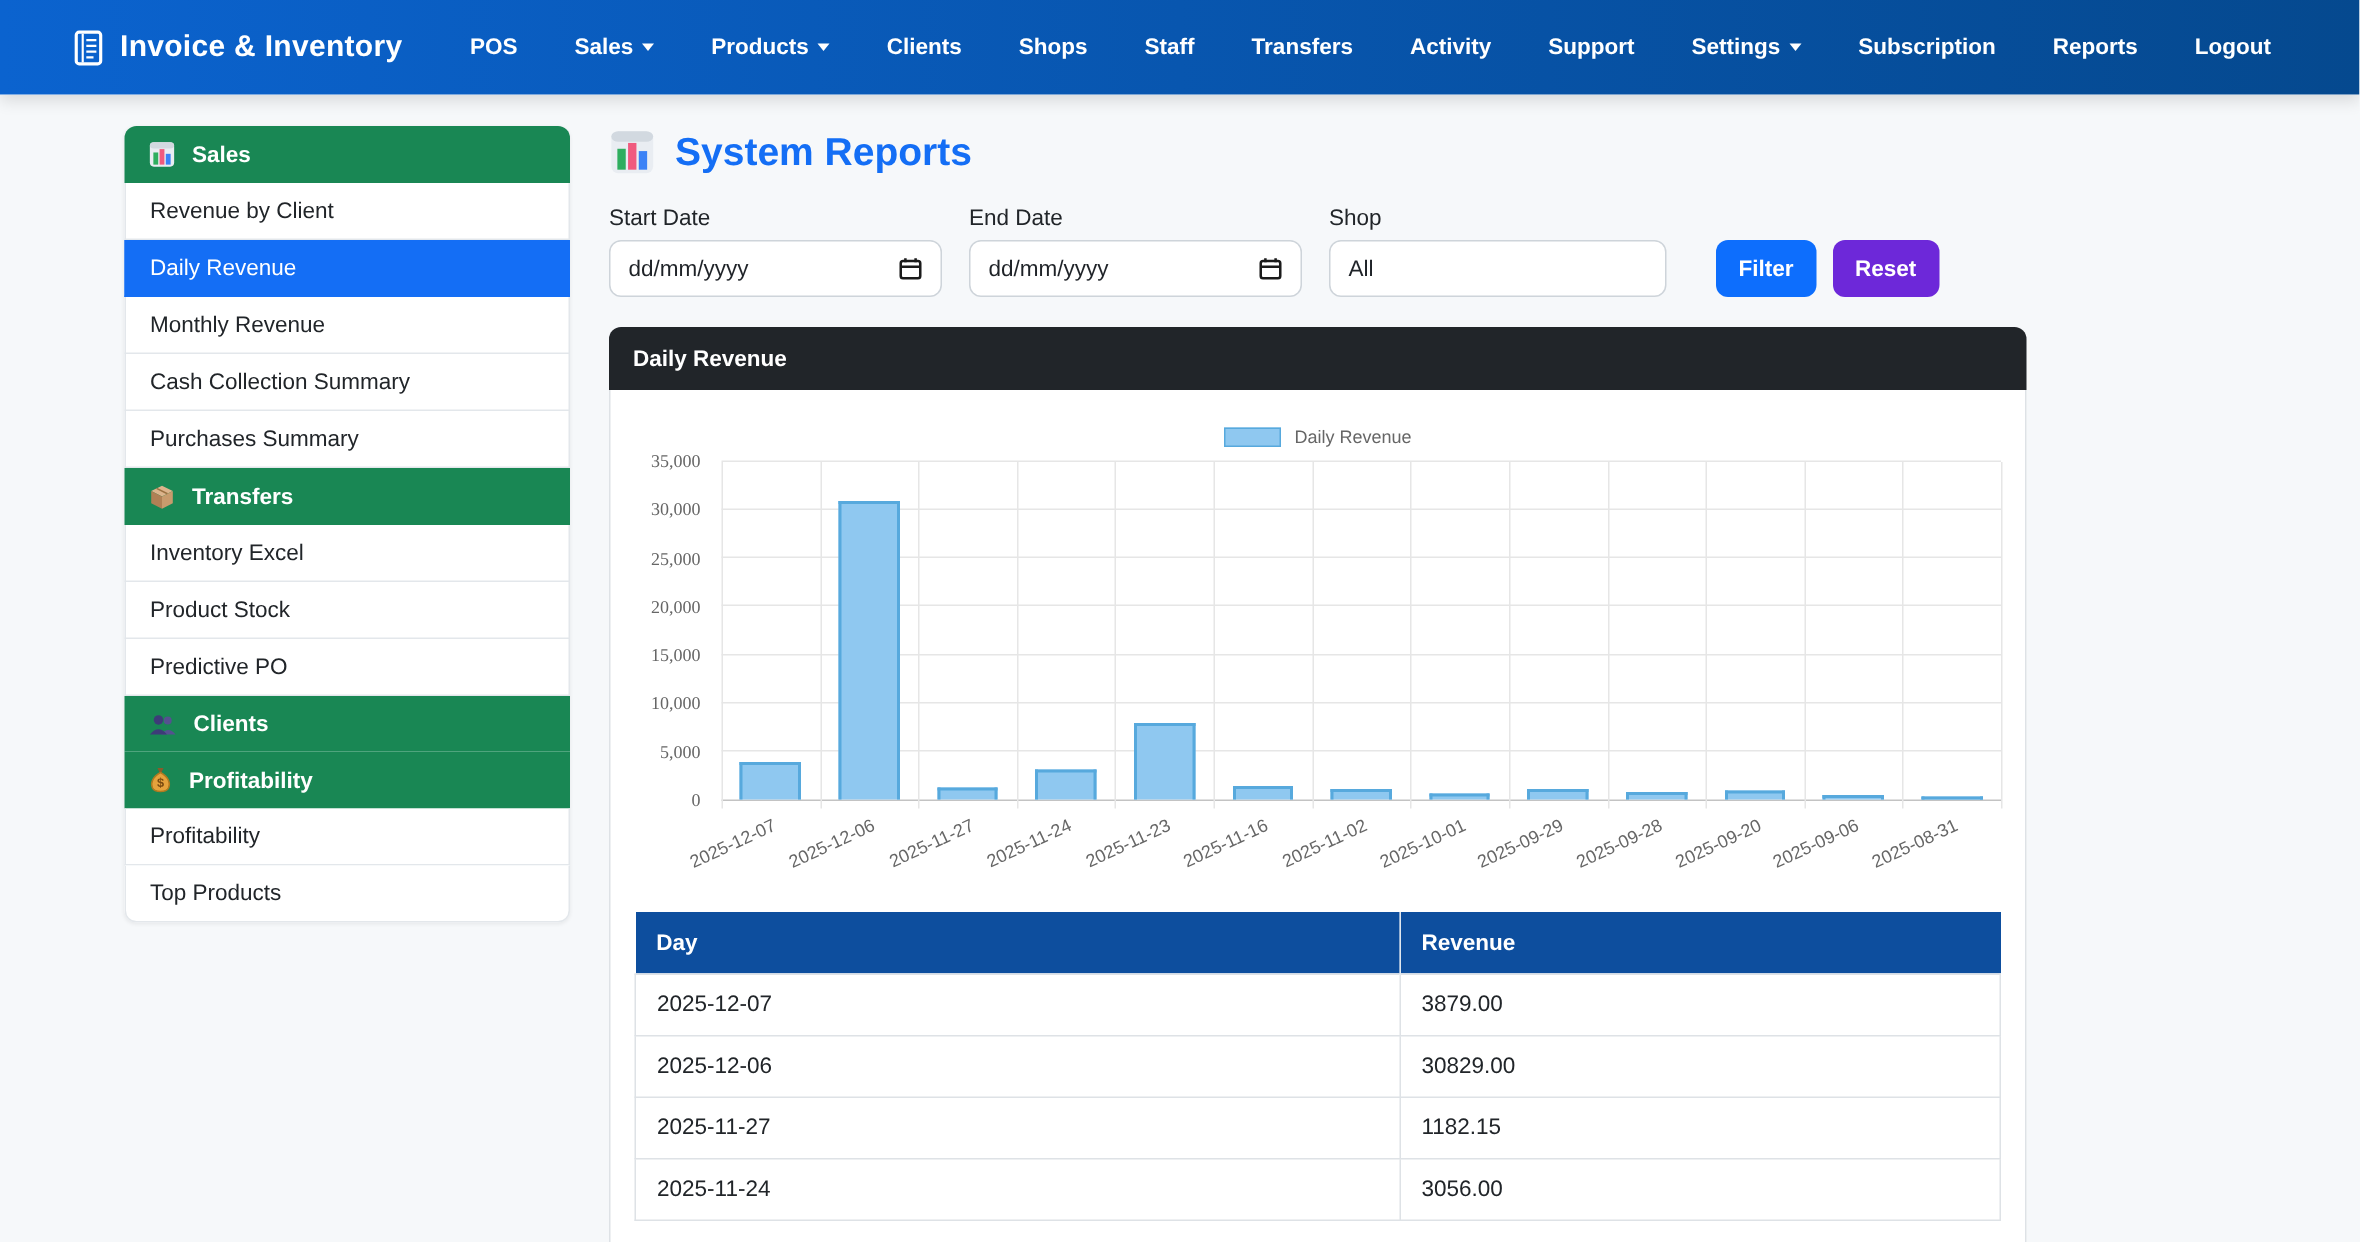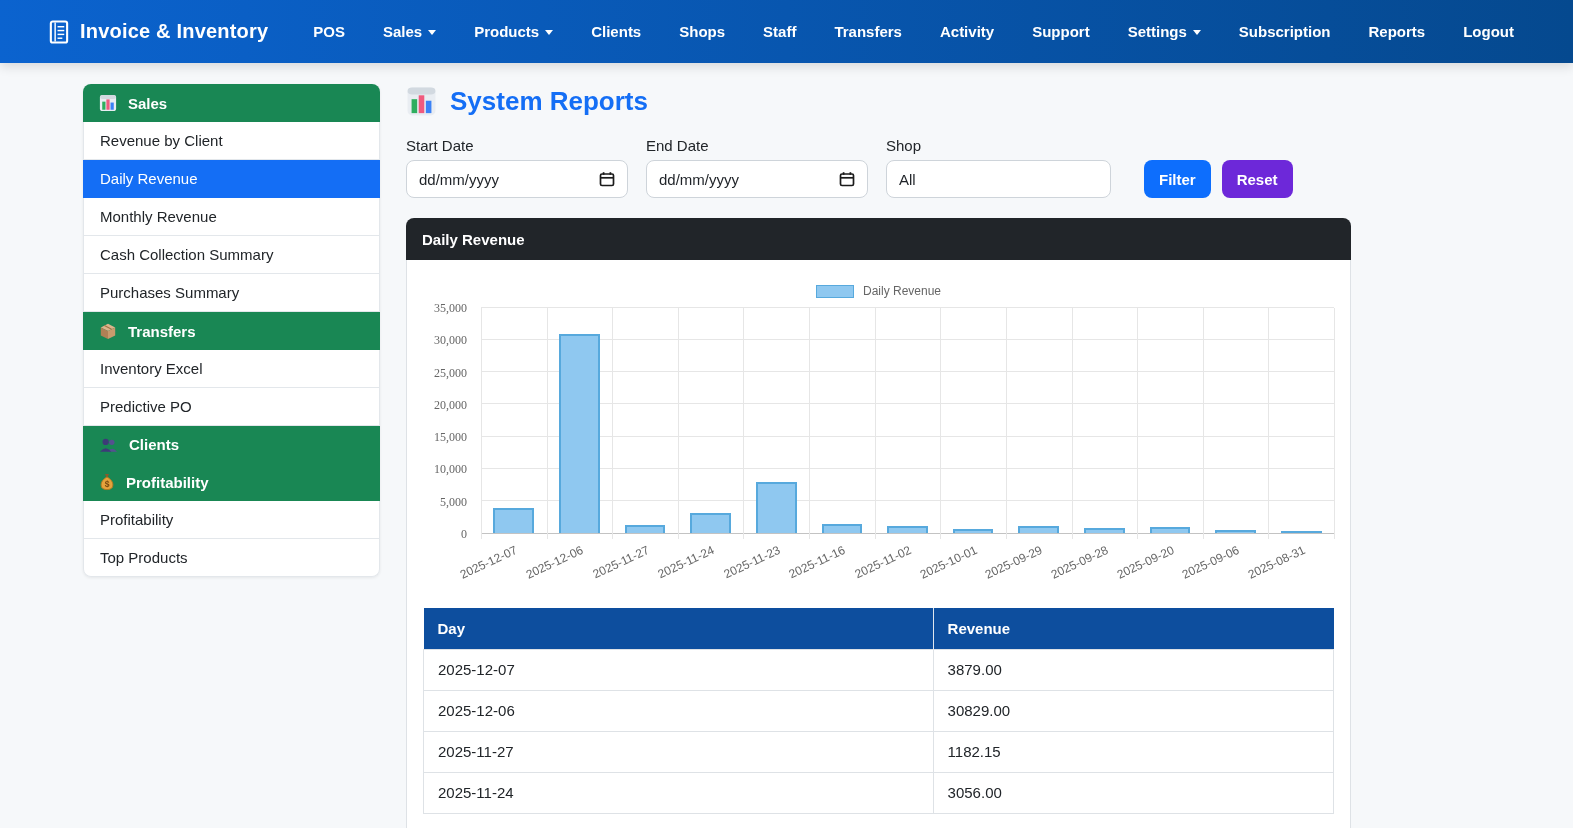--- a/index.html
+++ b/index.html
@@ -181,20 +181,21 @@
           <svg width="18" height="18" viewBox="0 0 20 20">
             <polygon points="2,6 10,2 18,6 10,10" fill="#dcb48c"></polygon>
             <polygon points="2,6 10,10 10,19 2,15" fill="#b08055"></polygon>
             <polygon points="18,6 10,10 10,19 18,15" fill="#c89b6d"></polygon>
             <line x1="6" y1="4" x2="14" y2="8" stroke="#9c7243" stroke-width="1.2"></line>
           </svg>
         </span>
         <span>Transfers</span>
       </div>
       <div class="sb-item">Inventory Excel</div>
+      <div class="sb-item">Product Stock</div>
       <div class="sb-item">Predictive PO</div>
       <div class="sb-header">
         <span class="icon">
           <svg width="19" height="16" viewBox="0 0 20 16">
             <circle cx="13.5" cy="5.2" r="2.8" fill="#555190"></circle>
             <path d="M9 15 q4.8 -6.2 10 0 z" fill="#555190"></path>
             <circle cx="7" cy="4.8" r="3.3" fill="#3d3b78"></circle>
             <path d="M1 15 q6 -7.4 12 0 z" fill="#3d3b78"></path>
           </svg>
         </span>

